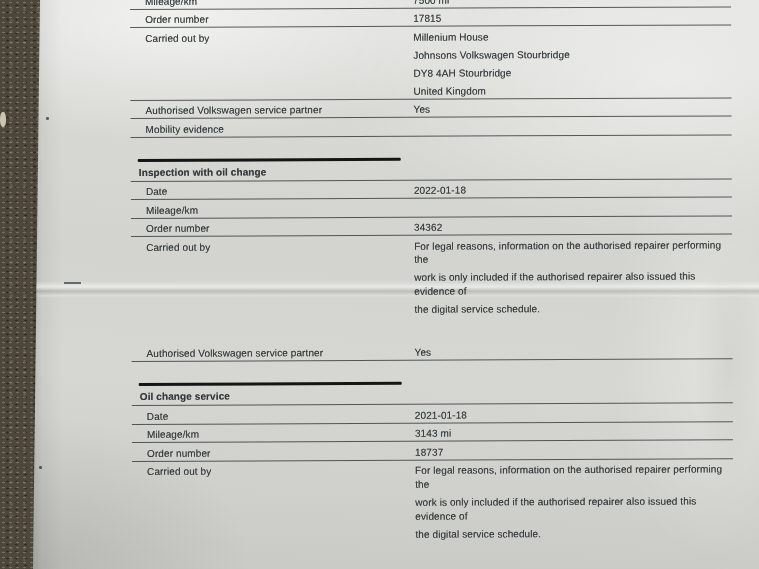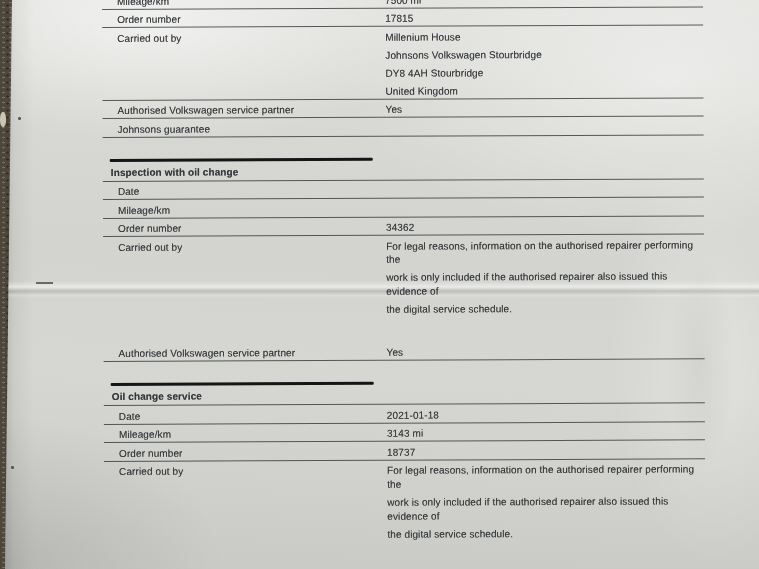--- a/index.html
+++ b/index.html
@@ -17,21 +17,21 @@
   .edge-highlight{position:absolute;left:0;top:112px;width:6px;height:15px;
     background:#d8d2c2;border-radius:45%;opacity:.9;}
 
   .paper{position:absolute;inset:0;
     background:
       radial-gradient(ellipse 430px 170px at 20% 4%, rgba(255,255,255,.55), transparent 70%),
       radial-gradient(ellipse 500px 240px at 88% 14%, rgba(255,255,255,.45), transparent 65%),
       radial-gradient(ellipse 150px 300px at 94% 62%, rgba(255,255,255,.28), transparent 70%),
       radial-gradient(ellipse 320px 220px at 0% 100%, rgba(58,58,55,.14), transparent 70%),
       linear-gradient(182deg,#e2e3df 0%,#d8d9d4 20%,#d3d4cf 45%,#d6d7d2 66%,#cfd0cb 86%,#c9cac5 100%);
-    clip-path:polygon(12px 0, 759px 0, 759px 569px, 5px 569px);}
+    clip-path:polygon(12px 0, 759px 0, 759px 569px, 5px 569px);margin-left:28px;}
   .paper::before{content:"";position:absolute;inset:0;
     background:linear-gradient(90deg, rgba(40,38,34,.22), rgba(40,38,34,.06) 14px, transparent 34px);}
 
   .fold-shadow{position:absolute;left:0;right:0;top:281px;height:17px;
     background:linear-gradient(180deg, transparent, rgba(255,255,255,.5) 35%, rgba(105,105,100,.22) 60%, rgba(255,255,255,.18) 85%, transparent);}
   .wrinkle{position:absolute;left:640px;top:230px;width:110px;height:300px;
     background:radial-gradient(ellipse 45% 50% at 55% 45%, rgba(120,120,114,.12), transparent 70%);}
 
   .fold-mark{position:absolute;left:36px;top:282px;width:17px;height:1.5px;
     background:rgba(72,75,77,.8);}
@@ -91,30 +91,33 @@
               <div class="value-line">United Kingdom</div>
             </div>
           </div>
           <div class="row">
             <div class="label">Authorised Volkswagen service partner</div>
             <div class="value">
               <div class="value-line">Yes</div>
             </div>
           </div>
           <div class="row">
-            <div class="label">Johnsons guarantee</div>
+            <div class="label">Mobility evidence</div>
           </div>
         </div>
         <div class="section">
           <div class="section-bar"></div>
           <div class="section-title-row">
             <div>Inspection with oil change</div>
           </div>
           <div class="row">
             <div class="label">Date</div>
+            <div class="value">
+              <div class="value-line">2022-01-18</div>
+            </div>
           </div>
           <div class="row">
             <div class="label">Mileage/km</div>
           </div>
           <div class="row">
             <div class="label">Order number</div>
             <div class="value">
               <div class="value-line">34362</div>
             </div>
           </div>

